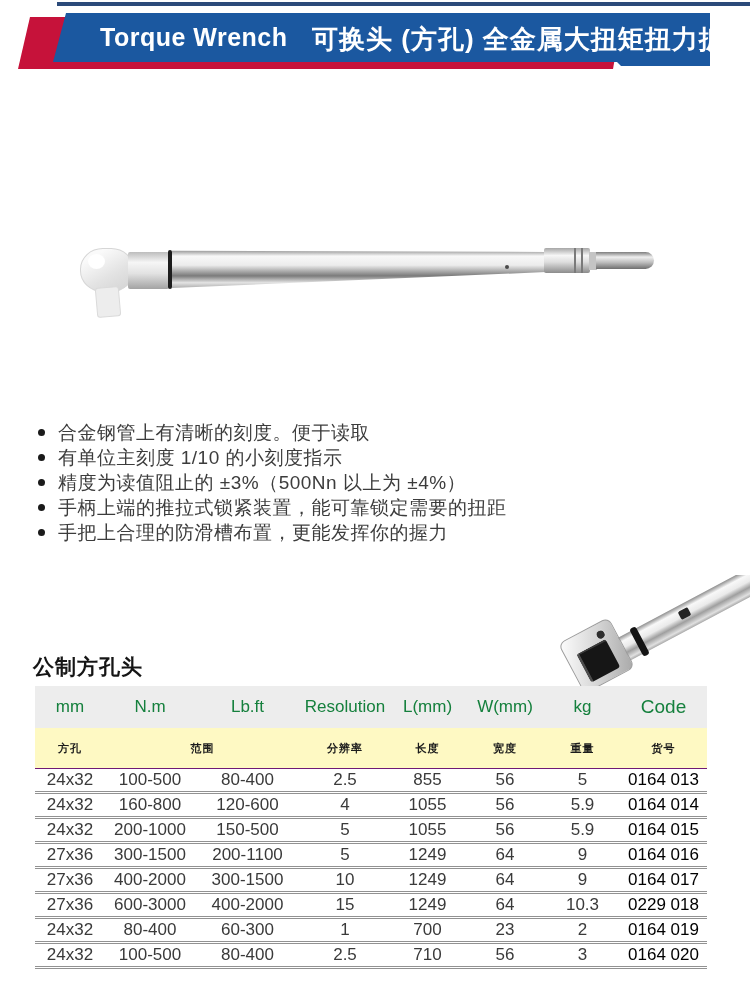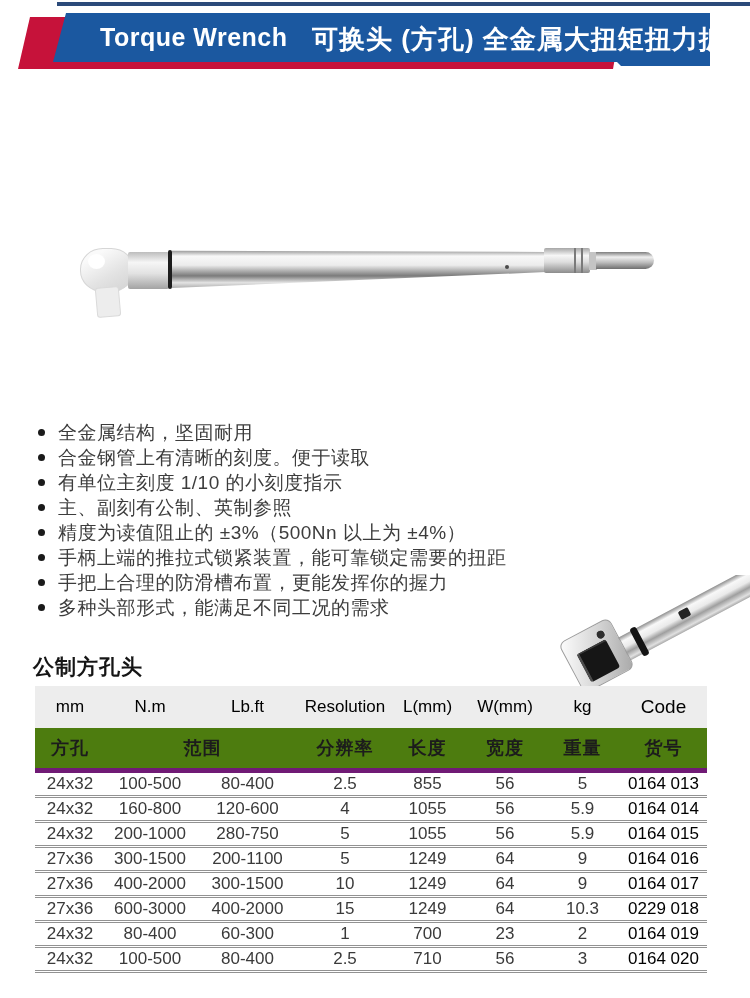--- a/index.html
+++ b/index.html
@@ -47,23 +47,23 @@
   .d-ring{left:76px;top:51px;width:7px;height:31px;border-radius:3px;background:#141414;transform:rotate(-28deg);}
   .d-btn{left:119px;top:34px;width:11px;height:9px;border-radius:2px;background:#232323;transform:rotate(-28deg);}
   .d-cube{left:8px;top:52px;width:55px;height:55px;border-radius:7px;transform:rotate(-28deg);
     background:linear-gradient(118deg,#fdfdfd,#d2d2d2 55%,#a9a9a9);border:1px solid #9c9c9c;}
   .d-hole{left:10px;top:17px;width:30px;height:30px;border-radius:3px;background:#161616;border-left:3px solid #4d4d4d;border-top:2px solid #3a3a3a;}
   .d-screw{right:9px;top:6px;width:8px;height:8px;border-radius:50%;background:#2e2e2e;border:1px solid #dcdcdc;}
   
   .section-title{position:absolute;left:33px;top:653px;font-size:21px;font-weight:bold;color:#151515;letter-spacing:1px;text-align:right;}
   table.spec{position:absolute;left:35px;top:686px;width:672px;border-collapse:collapse;table-layout:fixed;}
   table.spec th,table.spec td{text-align:center;vertical-align:middle;padding:0;}
-  tr.hrow1 th{height:42px;background:#ededed;font-size:17px;font-weight:normal;color:#000000;}
+  tr.hrow1 th{height:42px;background:#ededed;font-size:17px;font-weight:normal;color:#15803d;}
   tr.hrow1 th.code-head{font-size:19px;}
-  tr.hrow2 th{height:40px;background:#4d7c0f;font-size:18px;font-weight:bold;color:#1c1c1c;border-bottom:5px solid #701a75;letter-spacing:1px;}
+  tr.hrow2 th{height:40px;background:#fef9c3;font-size:11px;font-weight:bold;color:#1c1c1c;border-bottom:1px solid #701a75;letter-spacing:1px;}
   table.spec tbody td{height:22px;font-size:17px;color:#3a3a3a;border-bottom:3px double #929292;}
   table.spec tbody td.code{font-weight:normal;color:#000;}
 </style>
 </head>
 <body>
 
 <div id="page">
 
   <div class="banner">
     <div class="topline"></div>
@@ -82,28 +82,25 @@
     <div class="wpart w-shaft"></div>
     <div class="wpart w-dot"></div>
     <div class="wpart w-collar"></div>
     <div class="wpart w-collar-line" style="left:574px;"></div>
     <div class="wpart w-collar-line" style="left:581px;"></div>
     <div class="wpart w-neck"></div>
     <div class="wpart w-tip"></div>
   </div>
 
   <ul class="features" id="featureList">
-      <li>全金属结构，坚固耐用</li>
       <li>合金钢管上有清晰的刻度。便于读取</li>
       <li>有单位主刻度 1/10 的小刻度指示</li>
-      <li>主、副刻有公制、英制参照</li>
       <li>精度为读值阻止的 ±3%（500Nn 以上为 ±4%）</li>
       <li>手柄上端的推拉式锁紧装置，能可靠锁定需要的扭距</li>
       <li>手把上合理的防滑槽布置，更能发挥你的握力</li>
-      <li>多种头部形式，能满足不同工况的需求</li>
     </ul>
 
   <div class="detail">
     <div class="part d-rod"></div>
     <div class="part d-btn"></div>
     <div class="part d-ring"></div>
     <div class="part d-cube">
       <div class="part d-hole"></div>
       <div class="part d-screw"></div>
     </div>
@@ -160,21 +157,21 @@
           <td>120-600</td>
           <td>4</td>
           <td>1055</td>
           <td>56</td>
           <td>5.9</td>
           <td class="code">0164 014</td>
         </tr>
         <tr>
           <td>24x32</td>
           <td>200-1000</td>
-          <td>280-750</td>
+          <td>150-500</td>
           <td>5</td>
           <td>1055</td>
           <td>56</td>
           <td>5.9</td>
           <td class="code">0164 015</td>
         </tr>
         <tr>
           <td>27x36</td>
           <td>300-1500</td>
           <td>200-1100</td>

